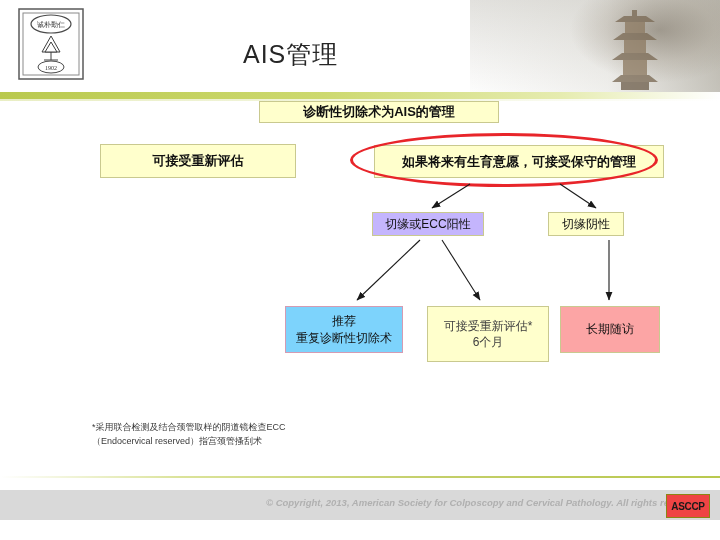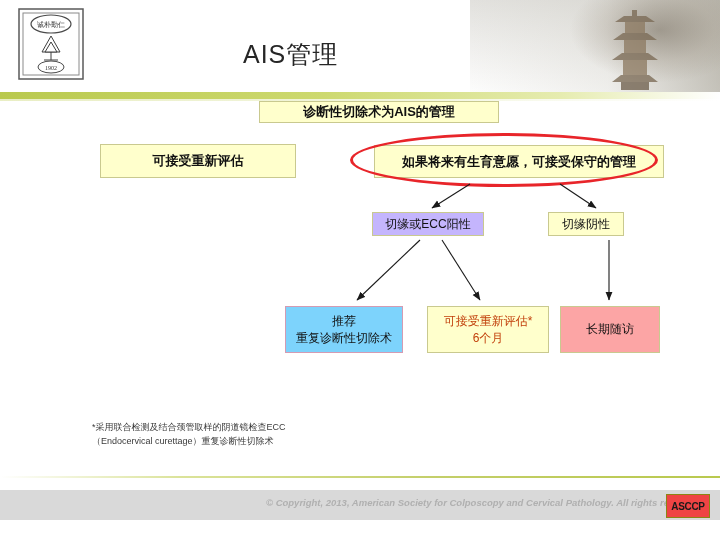--- a/index.html
+++ b/index.html
@@ -162,25 +162,25 @@
     height: 47px;
     background: #7dd3fc;
     border: 1px solid #d49bb3;
     font-size: 12px;
     color: #111111;
   }
   .box-reassess {
     left: 427px;
     top: 306px;
     width: 122px;
-    height: 47px;
-    background: #ffffcc;
-    border: 1px solid #c9c98f;
-    font-size: 12px;
-    color: #c2410c;
+    height: 56px;
+    background: #ffffcc;
+    border: 1px solid #c9c98f;
+    font-size: 12px;
+    color: #404040;
   }
   .box-followup {
     left: 560px;
     top: 306px;
     width: 100px;
     height: 47px;
     background: #fca5a5;
     border: 1px solid #c9c98f;
     font-size: 12px;
     color: #111111;
@@ -318,21 +318,21 @@
       <line x1="470" y1="184" x2="432" y2="208"></line>
       <line x1="560" y1="184" x2="596" y2="208"></line>
       <line x1="420" y1="240" x2="357" y2="300"></line>
       <line x1="442" y1="240" x2="480" y2="300"></line>
       <line x1="609" y1="240" x2="609" y2="300"></line>
     </g>
   </svg>
 
   <div class="footnote">
     <div>*采用联合检测及结合颈管取样的阴道镜检查ECC</div>
-    <div>（Endocervical curettage）重复诊断性切除术</div>
+    <div>（Endocervical reserved）指宫颈管搔刮术</div>
   </div>
 
   <div class="bottom-rule"></div>
   <div class="bottom-band"></div>
   <div class="copyright">© Copyright, 2013, American Society for Colposcopy and Cervical Pathology. All rights reserved.</div>
   <div class="asccp-logo">ASCCP</div>
 
 </div>
 
 </body></html>

